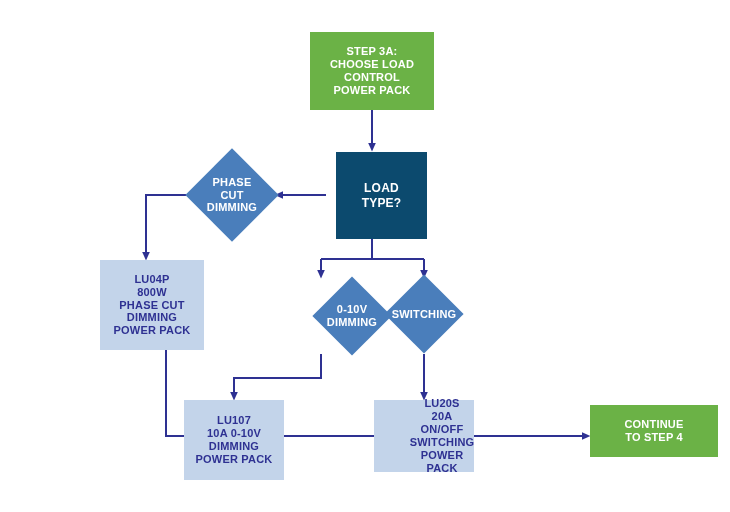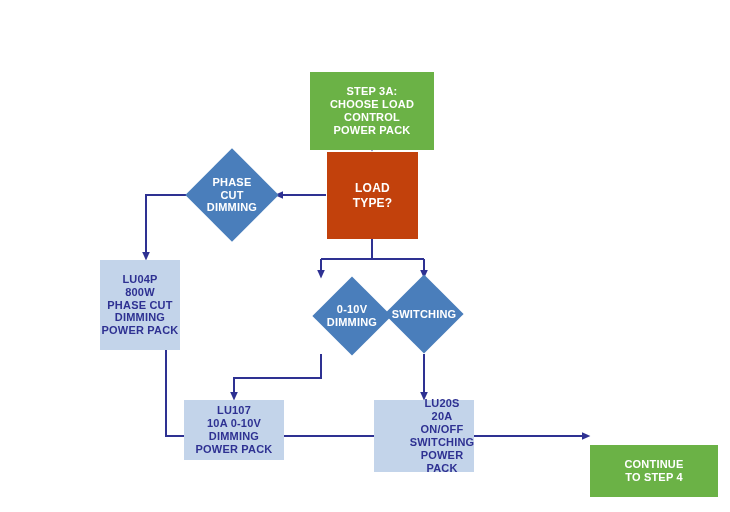--- a/index.html
+++ b/index.html
@@ -11,25 +11,25 @@
     overflow:hidden;
     position:relative;
   }
   #canvas{position:absolute;left:0;top:0;width:730px;height:512px;}
   svg.wires{position:absolute;left:0;top:0;width:730px;height:512px;pointer-events:none;}
 
   .node{position:absolute;box-sizing:border-box;display:flex;align-items:center;justify-content:center;text-align:center;}
   .node .lbl{line-height:1.18;white-space:pre-line;font-weight:bold;letter-spacing:0.2px;}
 
   
-  .green{background:#6BB246;margin-top:40px;}
+  .green{background:#6BB246;}
   .green .lbl{color:#ffffff;font-size:11px;}
 
   
-  .navy{background:#c2410c;}
+  .navy{background:#0c4a6e;margin-left:9px;}
   .navy .lbl{color:#ffffff;font-size:12px;}
 
   
   .lightblue{background:#C3D4EA;}
   .lightblue .lbl{color:#2E3192;font-size:11px;}
 
   
   .diamond{position:absolute;}
   .diamond .shape{
     position:absolute;left:0;top:0;width:100%;height:100%;
@@ -111,29 +111,29 @@
     <div class="shape"></div>
     <span class="lbl">0-10V
 DIMMING</span>
   </div>
 
   <div class="diamond" style="left:396px;top:286px;width:56px;height:56px;">
     <div class="shape"></div>
     <span class="lbl">SWITCHING</span>
   </div>
 
-  <div class="node lightblue" style="left:100px;top:260px;width:80px;height:90px;">
+  <div class="node lightblue" style="left:100px;top:260px;width:104px;height:90px;">
     <span class="lbl">LU04P
 800W
 PHASE CUT
 DIMMING
 POWER PACK</span>
   </div>
 
-  <div class="node lightblue" style="left:184px;top:400px;width:100px;height:60px;">
+  <div class="node lightblue" style="left:184px;top:400px;width:100px;height:80px;">
     <span class="lbl">LU107
 10A 0-10V
 DIMMING
 POWER PACK</span>
   </div>
 
   <div class="node lightblue" style="left:374px;top:400px;width:100px;height:72px;padding-left:36px;">
     <span class="lbl">LU20S
 20A ON/OFF
 SWITCHING

